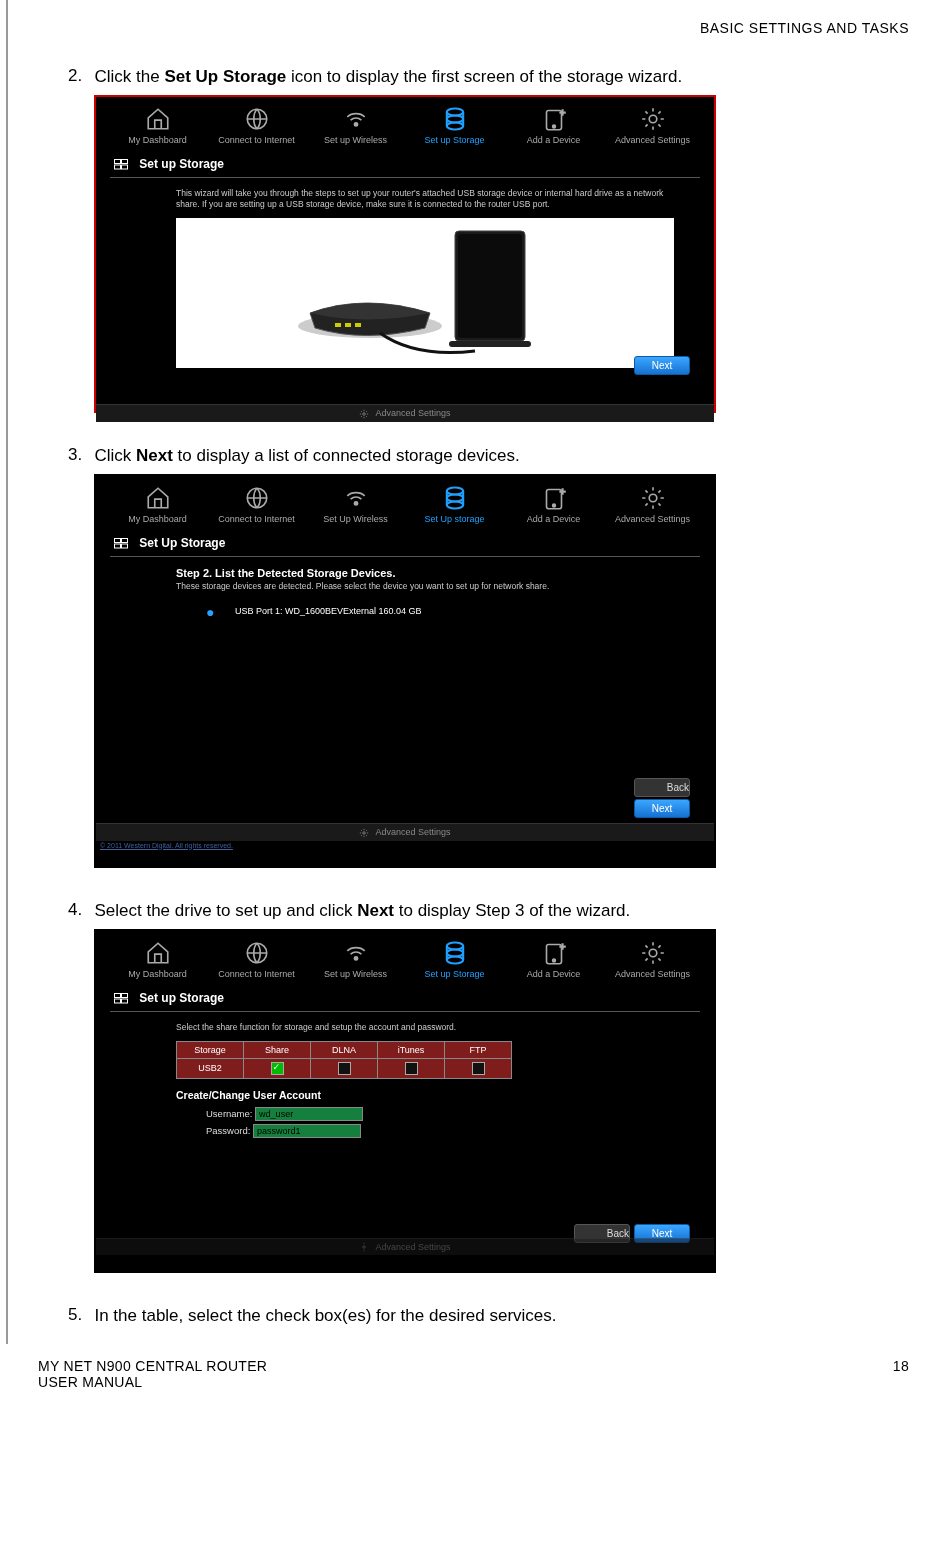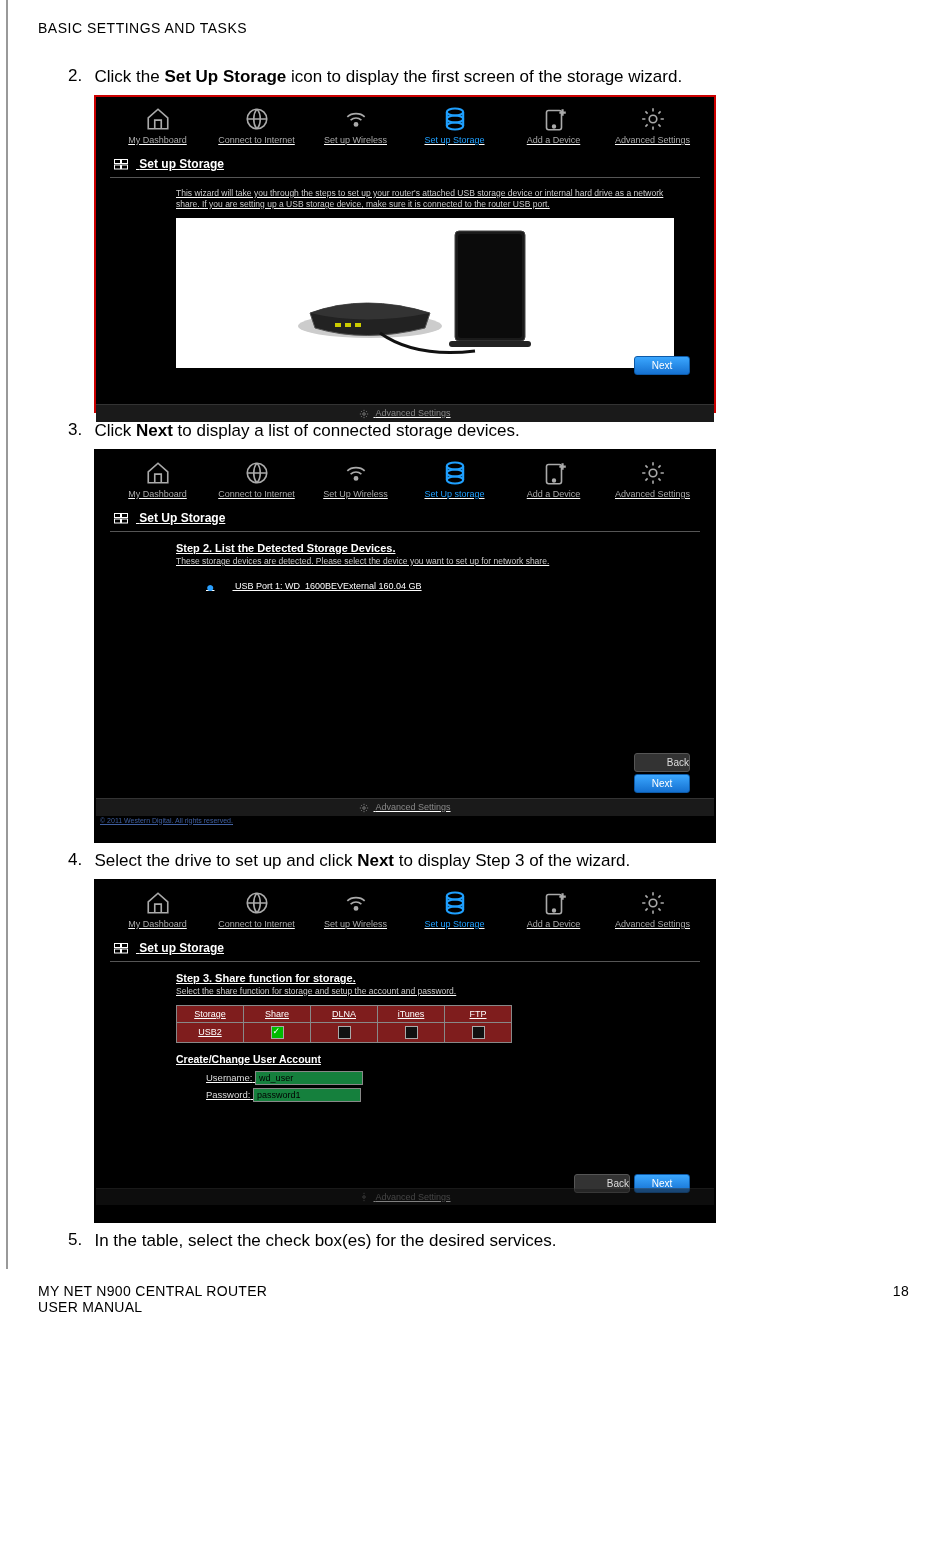--- a/index.html
+++ b/index.html
@@ -9,38 +9,37 @@
     background: #fff;
     color: #000;
     width: 939px;
   }
   .page {
     padding: 20px 30px 10px 30px;
     border-left: 2px solid #999;
     margin-left: 6px;
   }
   .header-right {
-    text-align: left;
+    text-align: right;
     font-size: 14px;
     letter-spacing: 0.5px;
     margin-bottom: 30px;
   }
   .step-block { margin-left: 30px; margin-bottom: 6px; }
   .step-num { display:inline-block; width:22px; vertical-align: top; font-size:17px; }
   .step-text { display:inline-block; width: 800px; font-size:17px; line-height:1.35; }
   .step-text b { font-weight: bold; }
   .screenshot {
-    margin: 6px 0 7px 56px;
+    margin: 6px 0 32px 56px;
     border: 2px solid #c00;
     background: #000;
     width: 618px;
     color: #fff;
     font-size: 10px;
     position: relative;
-    text-decoration: underline;
   }
   .ss-b { border-color: #000; }
   .nav-row {
     display:flex;
     justify-content: space-around;
     padding: 8px 12px 6px 12px;
   }
   .nav-item {
     text-align:center;
     font-size: 9px;
@@ -425,21 +424,20 @@
     <div class="section-title">
       <span class="sq"><svg width="14" height="11" viewBox="0 0 14 11" fill="none" stroke="#fff" stroke-width="1">
             <rect x="0.5" y="0.5" width="6" height="4"></rect>
             <rect x="7.5" y="0.5" width="6" height="4"></rect>
             <rect x="0.5" y="6" width="6" height="4"></rect>
             <rect x="7.5" y="6" width="6" height="4"></rect>
           </svg></span>
       <span>Set up Storage</span>
     </div>
     <div class="body-area" style="min-height:190px;">
-      <div class="wiz-step-title">Step 3. Share function for storage.</div>
       <div class="wiz-step-desc">Select the share function for storage and setup the account and password.</div>
       <table class="share">
         <tbody>
             <tr>
           <th>Storage</th>
           <th>Share</th>
           <th>DLNA</th>
           <th>iTunes</th>
           <th>FTP</th>
         </tr>

